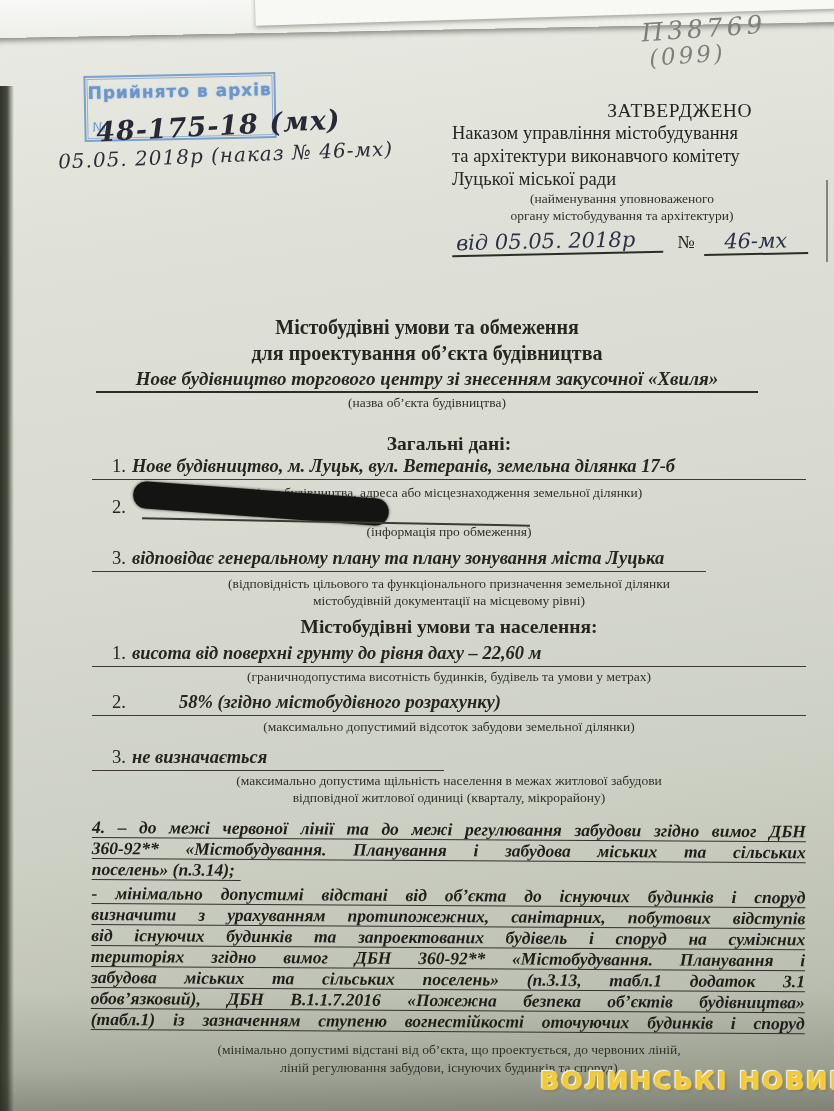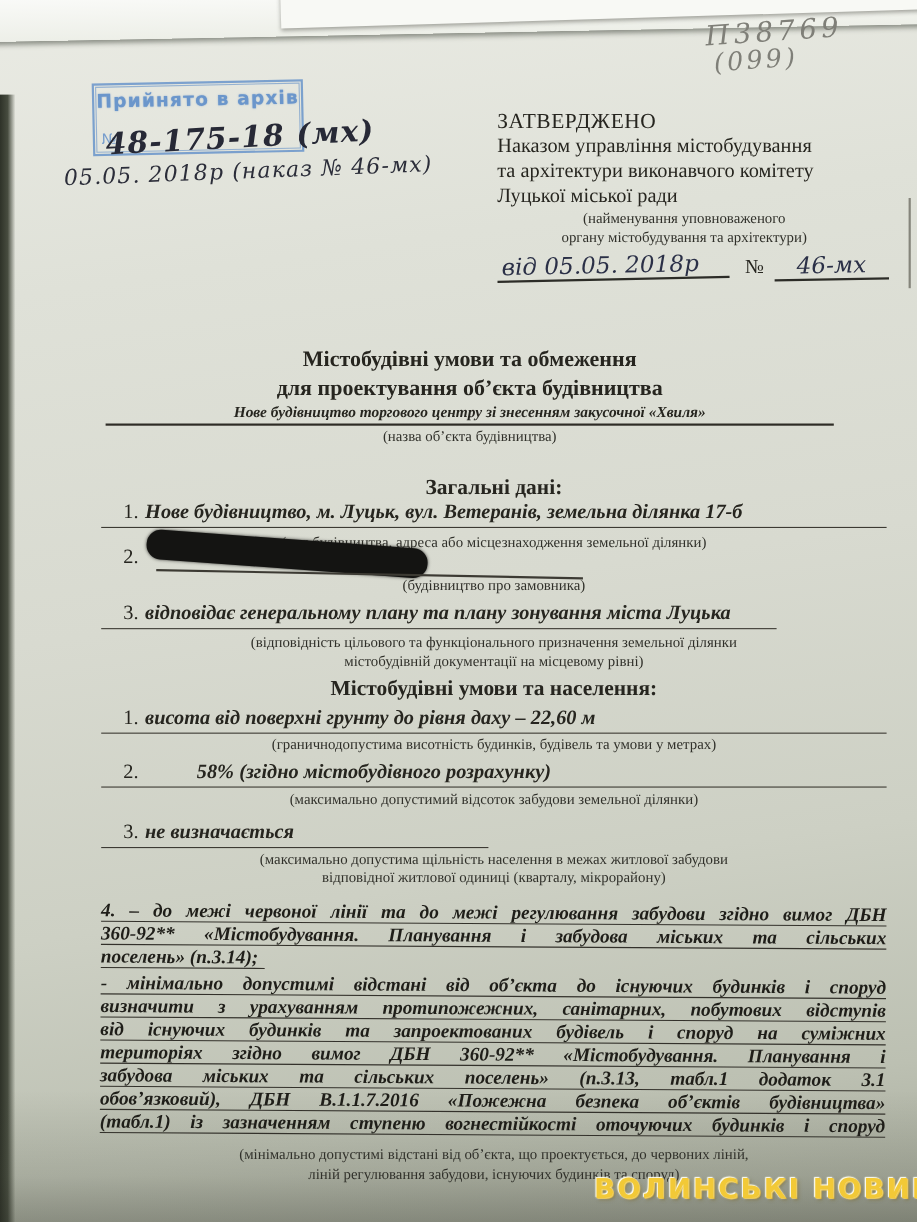--- a/index.html
+++ b/index.html
@@ -37,35 +37,35 @@
   .stamp-no{position:absolute;left:8px;bottom:7px;font-size:13px;color:rgba(107,150,203,.9);
           font-family:"DejaVu Sans",sans-serif;}
   .hand{font-family:"DejaVu Serif",serif;font-style:italic;}
   .stamp-number{position:absolute;left:96px;top:110px;font-size:27px;font-weight:600;
           color:#272936;transform:rotate(-3deg);letter-spacing:1px;white-space:nowrap;}
   .stamp-date{position:absolute;left:58px;top:143px;font-size:20px;color:#2b2d39;
           transform:rotate(-2.2deg);letter-spacing:1px;white-space:nowrap;}
 
   
   .appr{position:absolute;left:452px;top:100px;width:356px;}
-  .appr-h{width:300px;text-align:left;font-size:19.5px;letter-spacing:.5px;}
+  .appr-h{width:300px;text-align:right;font-size:19.5px;letter-spacing:.5px;}
   .appr-line{font-size:18.5px;line-height:23px;}
   .appr-cap{width:340px;text-align:center;font-size:13.5px;line-height:16.5px;color:#30302a;}
   .appr-hand{display:flex;align-items:flex-end;margin-top:5px;}
   .appr-date{width:212px;border-bottom:2px solid #2c2c27;font-size:21px;color:#2b3047;
           padding-left:4px;transform:rotate(-1.2deg);white-space:nowrap;}
   .appr-nolabel{font-size:18px;margin:0 10px 2px 14px;}
   .appr-num{width:106px;border-bottom:2px solid #2c2c27;font-size:21px;color:#2b3047;
           text-align:center;transform:rotate(-1deg);}
 
   
   .doc-title{position:absolute;left:40px;right:20px;top:314px;text-align:center;}
   .doc-title .b{font-weight:bold;font-size:20px;line-height:26px;}
   .obj-line{display:inline-block;width:662px;border-bottom:2px solid #2e2c26;
-          font-style:italic;font-weight:bold;font-size:14px;padding-bottom:1px;margin-top:2px;}
+          font-style:italic;font-weight:bold;font-size:19px;padding-bottom:1px;margin-top:2px;}
   .obj-cap{font-size:13.5px;margin-top:2px;color:#30302a;}
 
   .sec-h{position:absolute;left:92px;right:28px;text-align:center;font-weight:bold;font-size:19.5px;}
 
   .entry{position:absolute;left:92px;font-size:18.5px;white-space:nowrap;}
   .entry .num{margin-left:20px;margin-right:6px;}
   .entry .val{font-style:italic;font-weight:600;}
   .ul-full{right:28px;border-bottom:1.6px solid #3c3a33;padding-bottom:2px;}
   .ul-part{border-bottom:1.6px solid #3c3a33;padding-bottom:2px;}
   .cap{position:absolute;left:92px;right:28px;text-align:center;font-size:13.5px;
@@ -138,21 +138,21 @@
     <div class="entry ul-full" style="top:456px">
       <span class="num">1.</span><span class="val">Нове будівництво, м. Луцьк, вул. Ветеранів, земельна ділянка 17-б</span>
     </div>
     <div class="cap" style="top:484px">(вид будівництва, адреса або місцезнаходження земельної ділянки)</div>
 
     <div class="entry" style="top:497px">
       <span class="num">2.</span>
     </div>
     <div class="redaction"></div>
     <div class="red-underline"></div>
-    <div class="cap" style="top:523px">(будівництво про замовника)</div>
+    <div class="cap" style="top:523px">(інформація про обмеження)</div>
 
     <div class="entry ul-part" style="top:548px;width:614px">
       <span class="num">3.</span><span class="val">відповідає  генеральному плану та плану зонування міста Луцька</span>
     </div>
     <div class="cap" style="top:575px">(відповідність цільового та функціонального призначення земельної ділянки</div>
     <div class="cap" style="top:592px">містобудівній документації на місцевому рівні)</div>
 
     <div class="sec-h" style="top:616px">Містобудівні умови та населення:</div>
 
     <div class="entry ul-full" style="top:643px">

